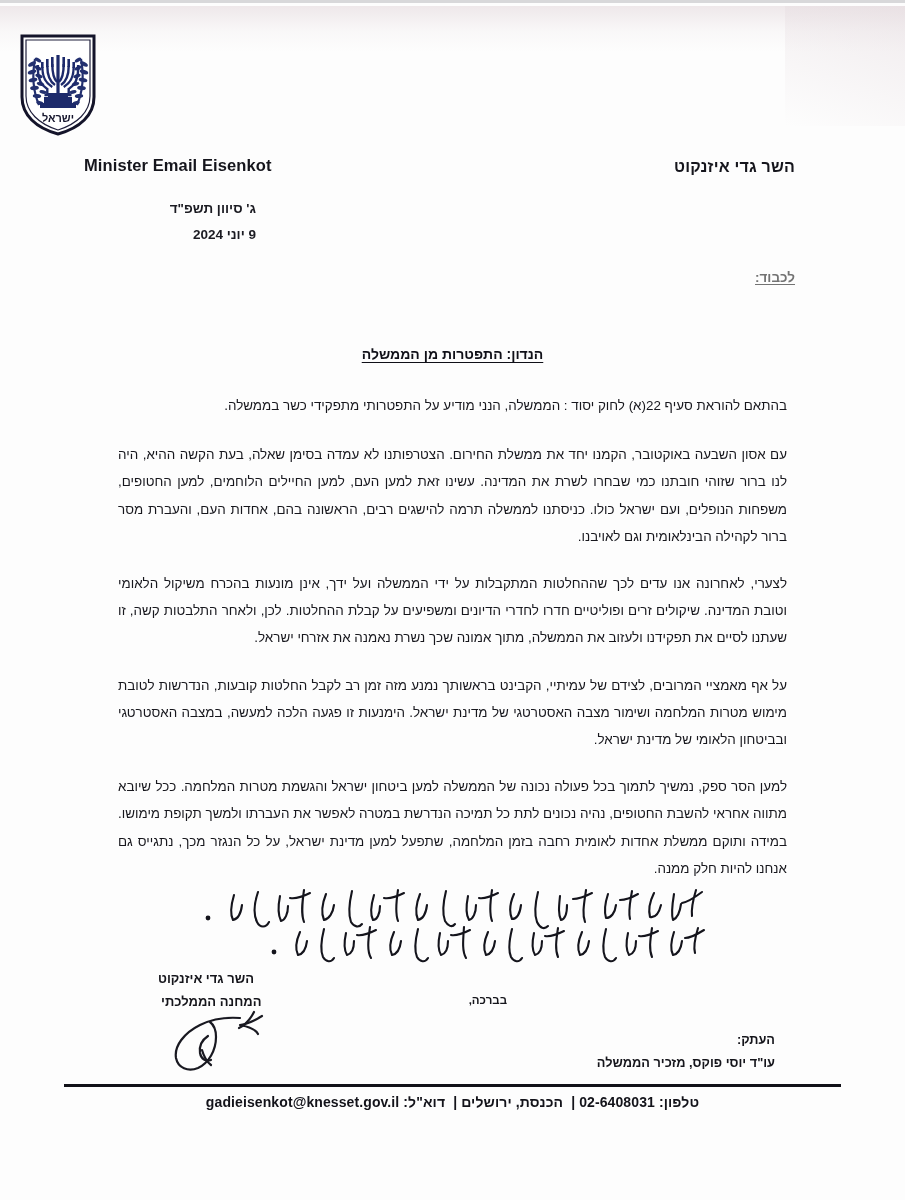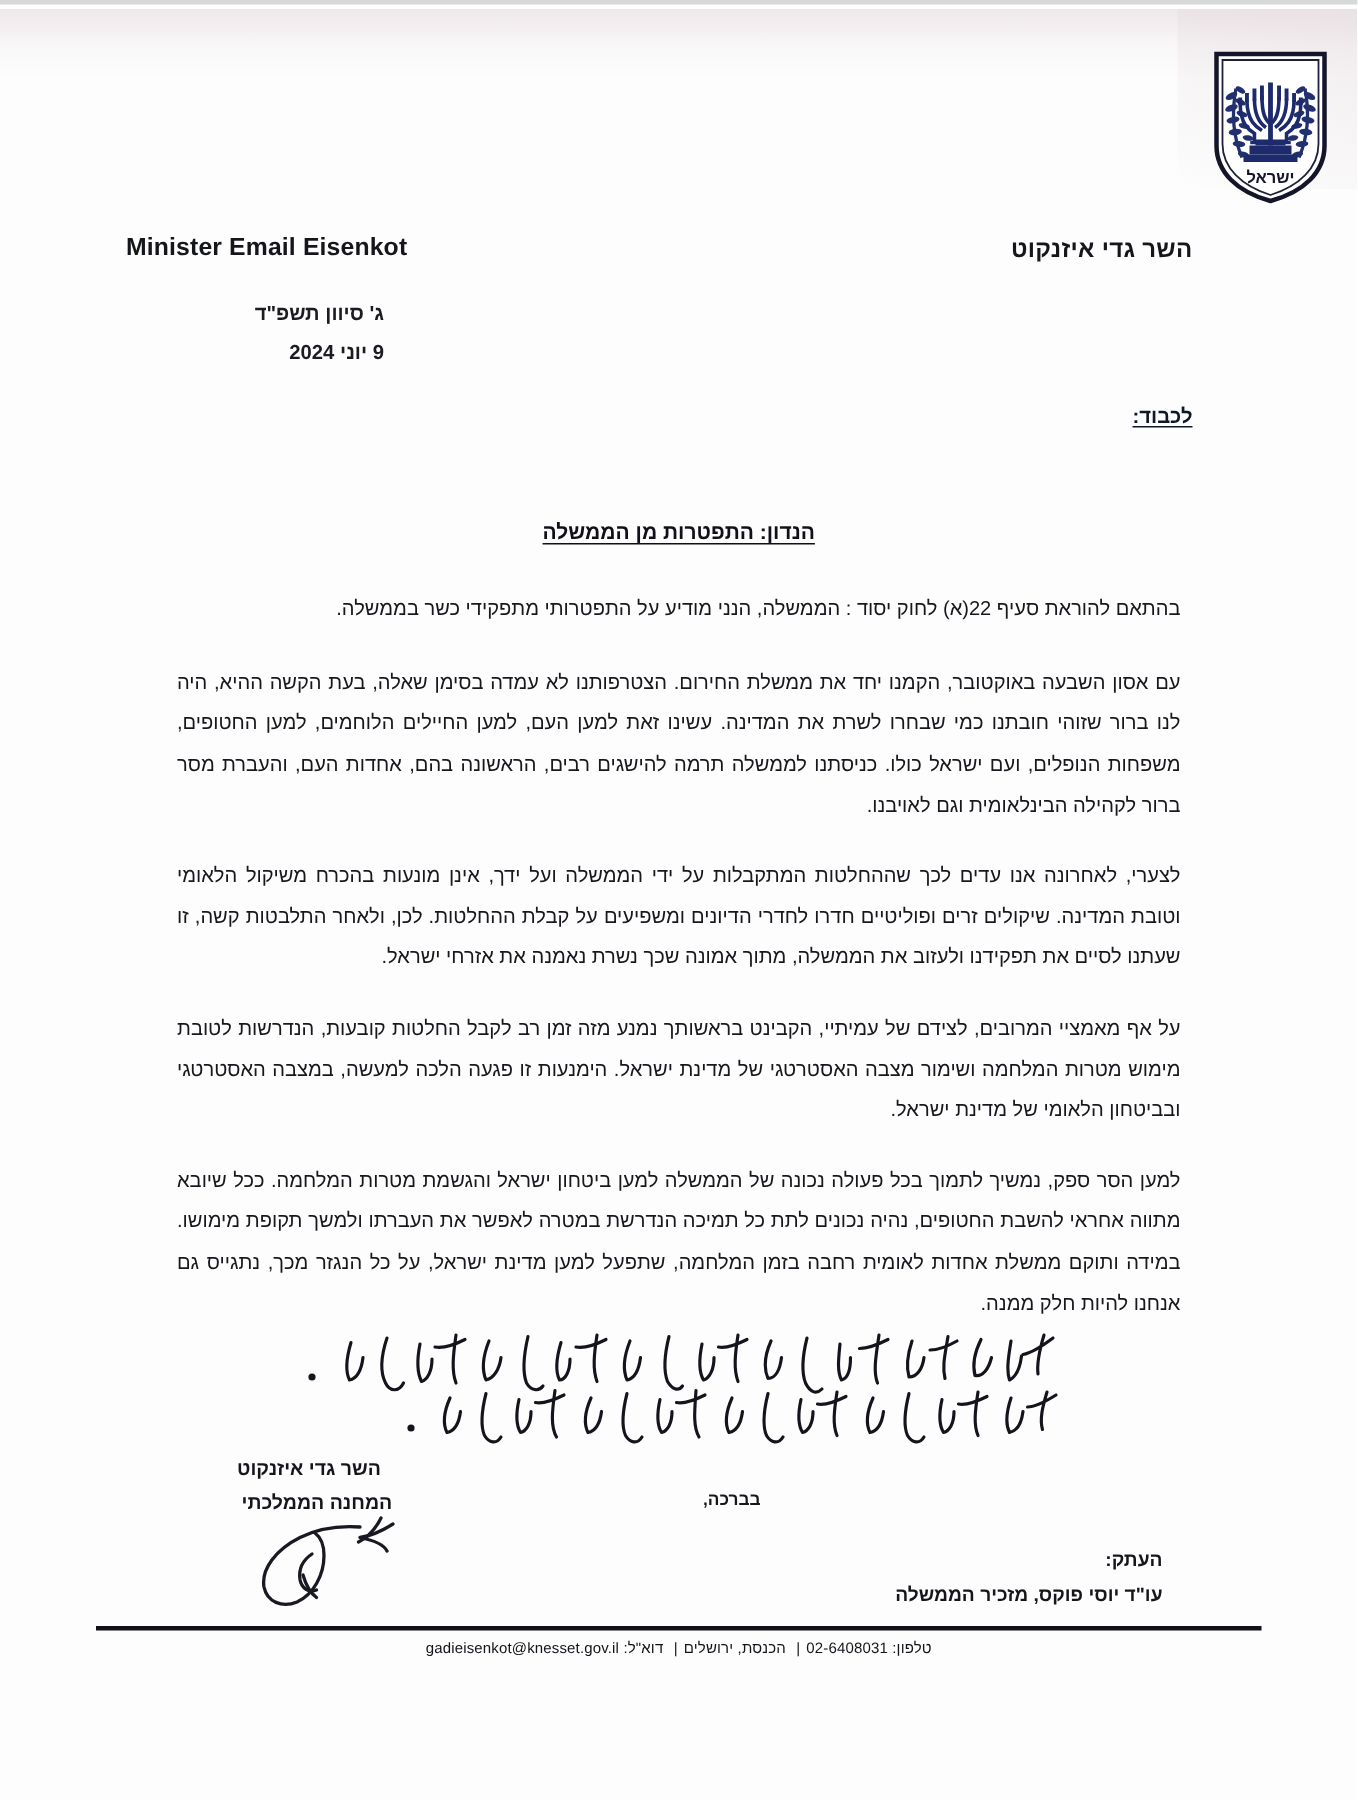--- a/index.html
+++ b/index.html
@@ -51,21 +51,21 @@
     bottom: 0;
   }
 
   
   .emblem-wrap {
     position: absolute;
     top: 27px;
     left: 0;
     right: 0;
     display: flex;
-    justify-content: flex-end;
+    justify-content: flex-start;
   }
   .emblem {
     width: 80px;
     height: 104px;
   }
 
   
   .lh-he {
     position: absolute;
     top: 152px;
@@ -100,21 +100,21 @@
 
   
   .addressee {
     position: absolute;
     top: 258px;
     right: 92px;
     direction: rtl;
     text-align: right;
     font-size: 13.5px;
     font-weight: bold;
-    color: #0f172a;
+    color: #737373;
     line-height: 2.05;
   }
   .addressee .u {
     text-decoration: underline;
     text-underline-offset: 2px;
   }
 
   
   .subject {
     position: absolute;
@@ -236,22 +236,22 @@
     position: absolute;
     left: 46px;
     right: 46px;
     top: 1078px;
     border-top: 3.5px solid #111118;
     padding-top: 7px;
     text-align: center;
   }
   .footer-he {
     direction: rtl;
-    font-size: 10px;
-    font-weight: normal;
+    font-size: 14px;
+    font-weight: bold;
     color: #13131a;
     letter-spacing: 0.1px;
     margin-bottom: 16px;
   }
   .footer-en {
     direction: ltr;
     font-size: 12.6px;
     font-weight: bold;
     color: #13131a;
     letter-spacing: 0.1px;

